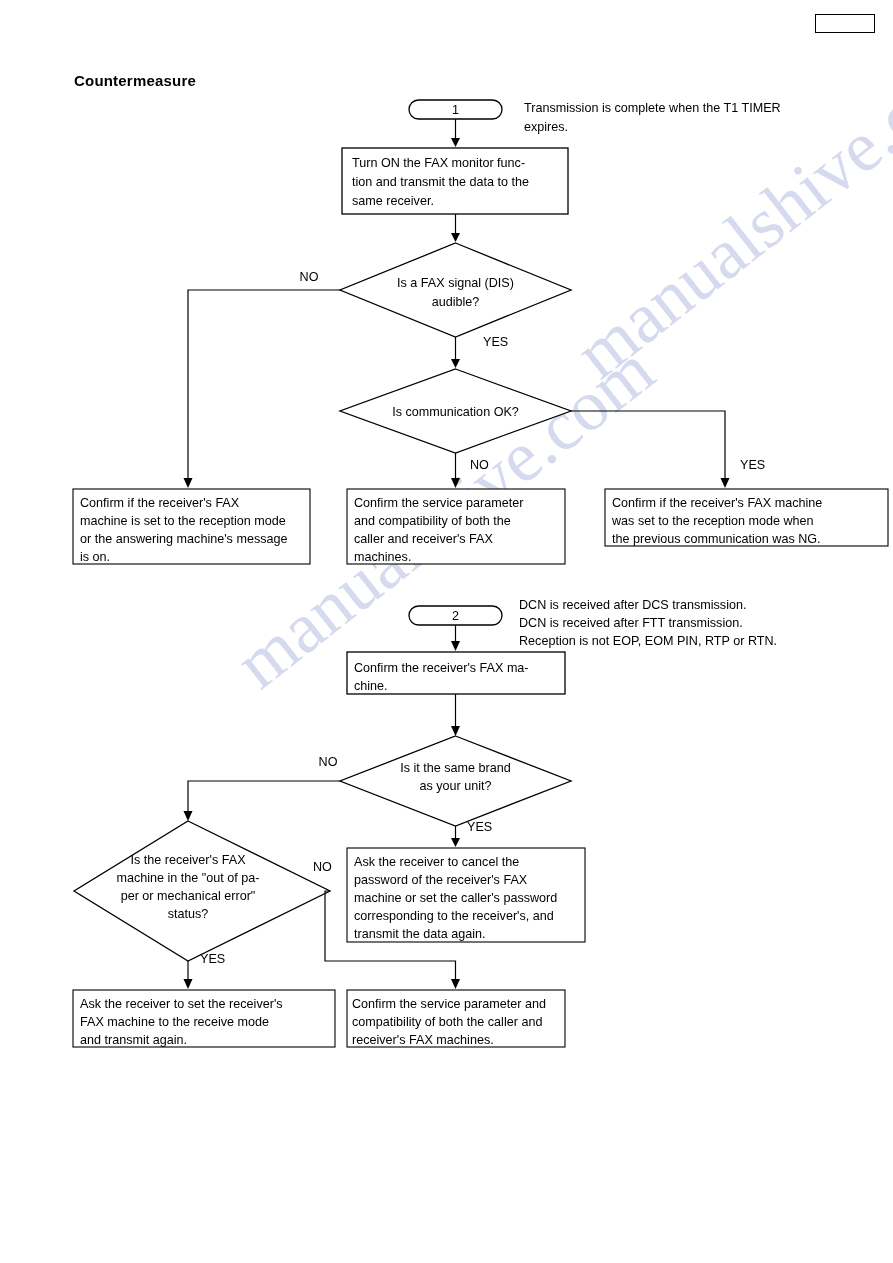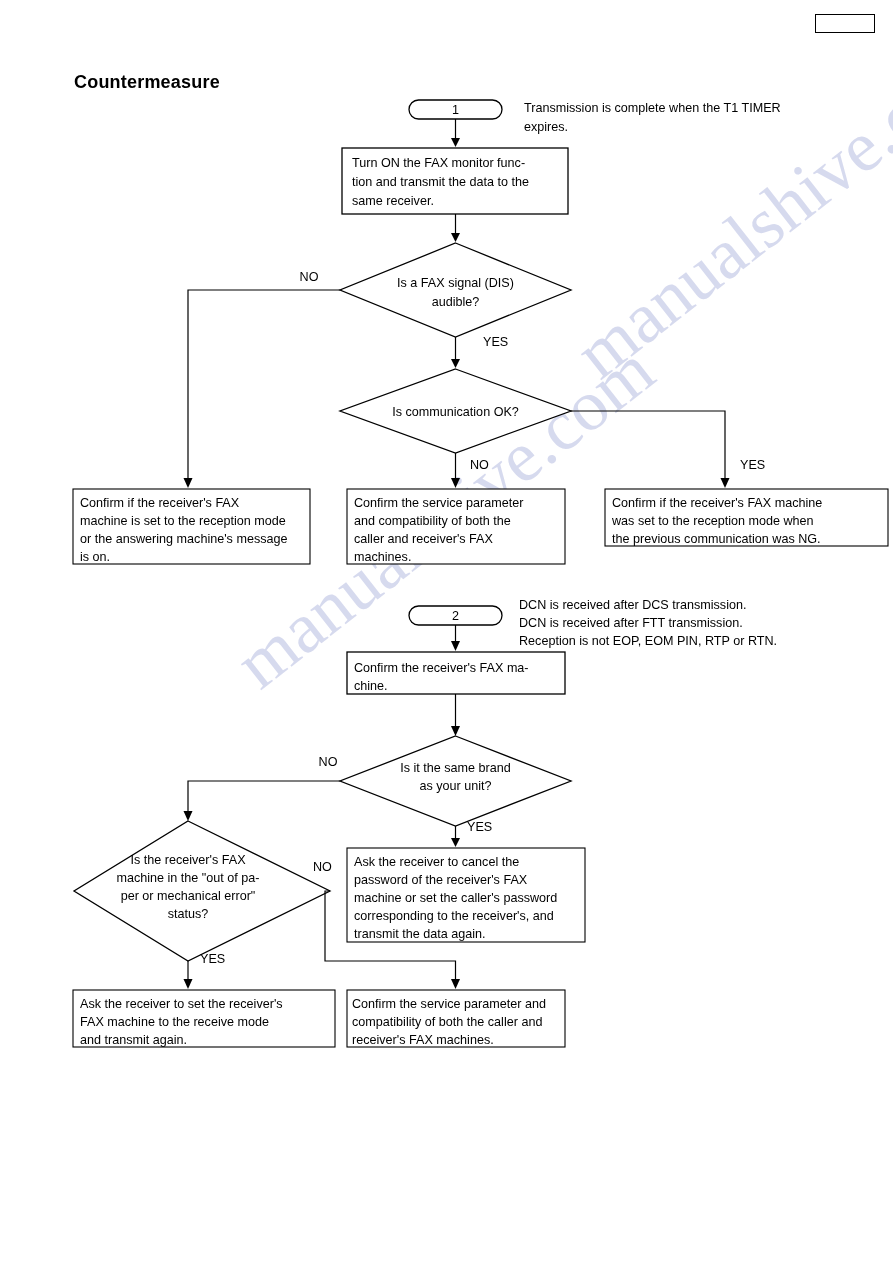--- a/index.html
+++ b/index.html
@@ -27,21 +27,21 @@
     top: 14px;
     width: 58px;
     height: 17px;
     border: 1.6px solid #000;
     background: #fff;
   }
   .section-title {
     position: absolute;
     left: 74px;
     top: 72px;
-    font-size: 18px;
+    font-size: 15px;
     font-weight: bold;
     letter-spacing: 0.2px;
   }
   .diagram {
     position: absolute;
     left: 0;
     top: 0;
   }
   svg text {
     font-family: "Liberation Sans", sans-serif;

